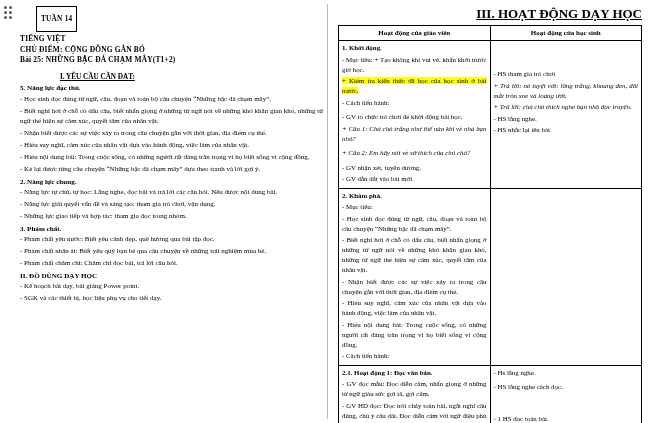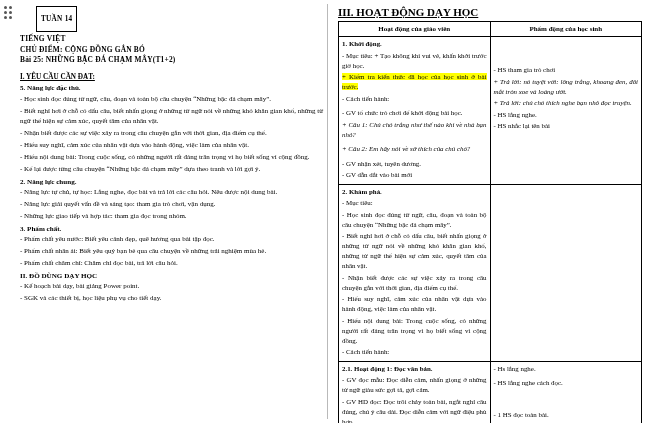--- a/index.html
+++ b/index.html
@@ -72,37 +72,38 @@
     font-weight: bold;
     font-size: 7.4px;
     line-height: 1.45;
     letter-spacing: .2px;
   }
   .sec-title {
     font-weight: bold;
     font-size: 7.2px;
     text-decoration: underline;
     margin-top: 7px;
+    margin-left: 40px;
   }
   .h2 {
     font-weight: bold;
     font-size: 7.1px;
     margin-top: 3px;
   }
   p.txt {
     font-size: 7.0px;
     line-height: 1.5;
     margin: 1.5px 0 0 0;
     text-align: justify;
   }
   .r-title {
     font-weight: bold;
-    font-size: 11px;
+    font-size: 13px;
     text-decoration: underline;
-    text-align: left;
+    text-align: right;
     margin: 0 0 3px 0;
   }
   table.plan {
     border-collapse: collapse;
     width: 100%;
     table-layout: fixed;
   }
   table.plan td, table.plan th {
     border: 1px solid #000;
     vertical-align: top;
@@ -195,21 +196,21 @@
       </div>
     </div>
 
     <div class="col">
       <div class="r-title">III. HOẠT ĐỘNG DẠY HỌC</div>
 
       <table class="plan">
         <thead>
           <tr>
             <th>Hoạt động của giáo viên</th>
-            <th>Phẩm động của học sinh</th>
+            <th>Hoạt động của học sinh</th>
           </tr>
         </thead>
         <tbody>
 
           <tr>
             <td>
               <p class="cellp b">1. Khởi động.</p>
               <p class="cellp">- Mục tiêu: + Tạo không khí vui vẻ, khấn khởi trước giờ học.</p>
               <p class="cellp"><span class="hl">+ Kiểm tra kiến thức đã học của học sinh ở bài trước.</span></p>
               <p class="cellp">- Cách tiến hành:</p>

